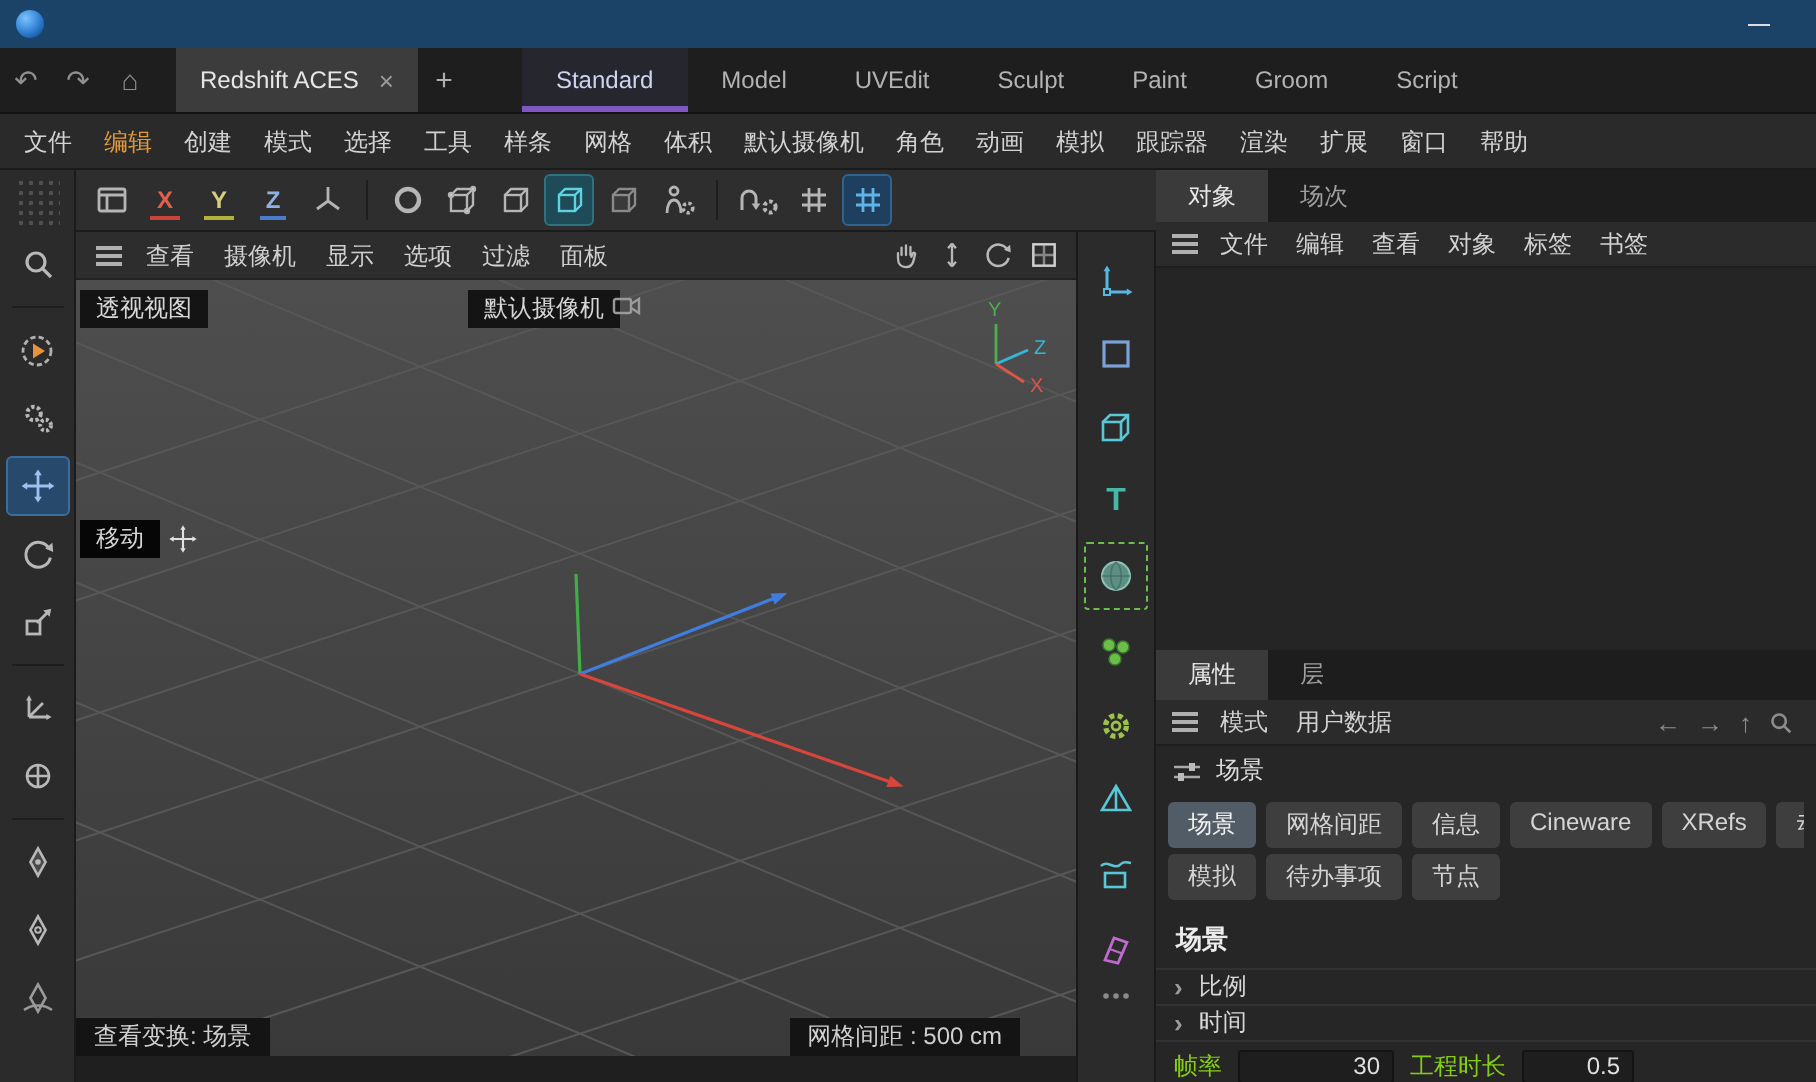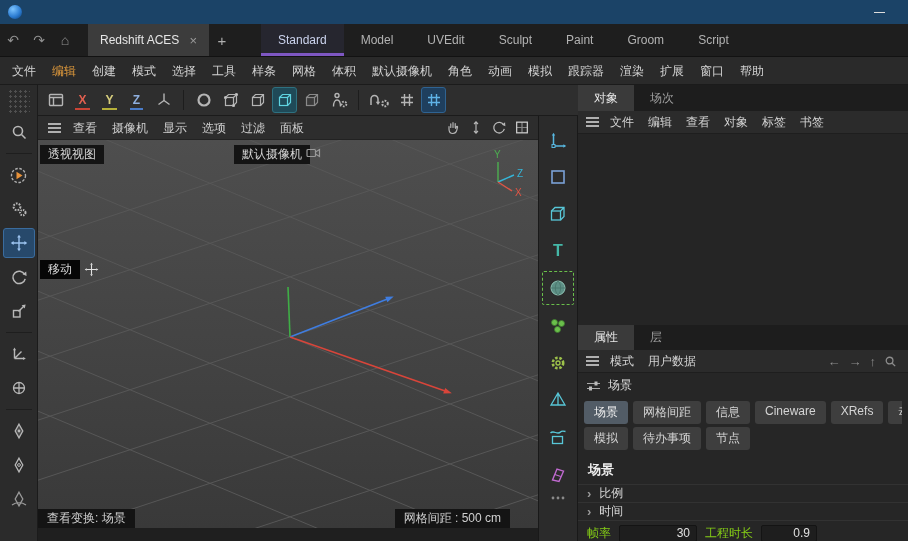--- a/index.html
+++ b/index.html
@@ -592,17 +592,17 @@
       <span>比例</span>
     </div>
     <div class="am-section">
       <span class="chev">›</span>
       <span>时间</span>
     </div>
     <div id="am-fields">
       <span class="f-label">帧率</span>
       <span class="f-input">30</span>
       <span class="f-label">工程时长</span>
-      <span class="f-input small">0.9</span>
+      <span class="f-input small">0.5</span>
     </div>
   </div>
 
 </div>
 
 </body></html>

